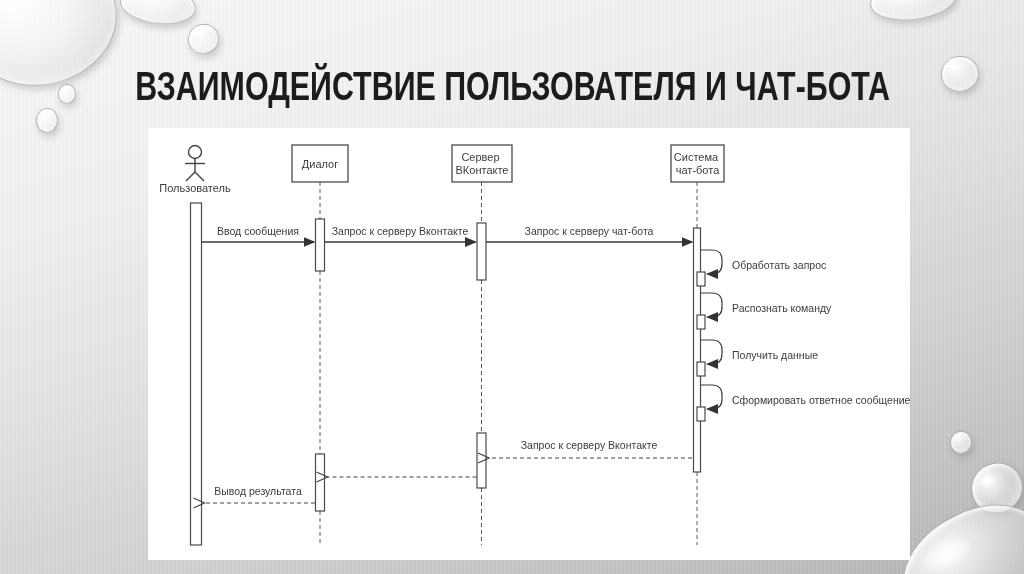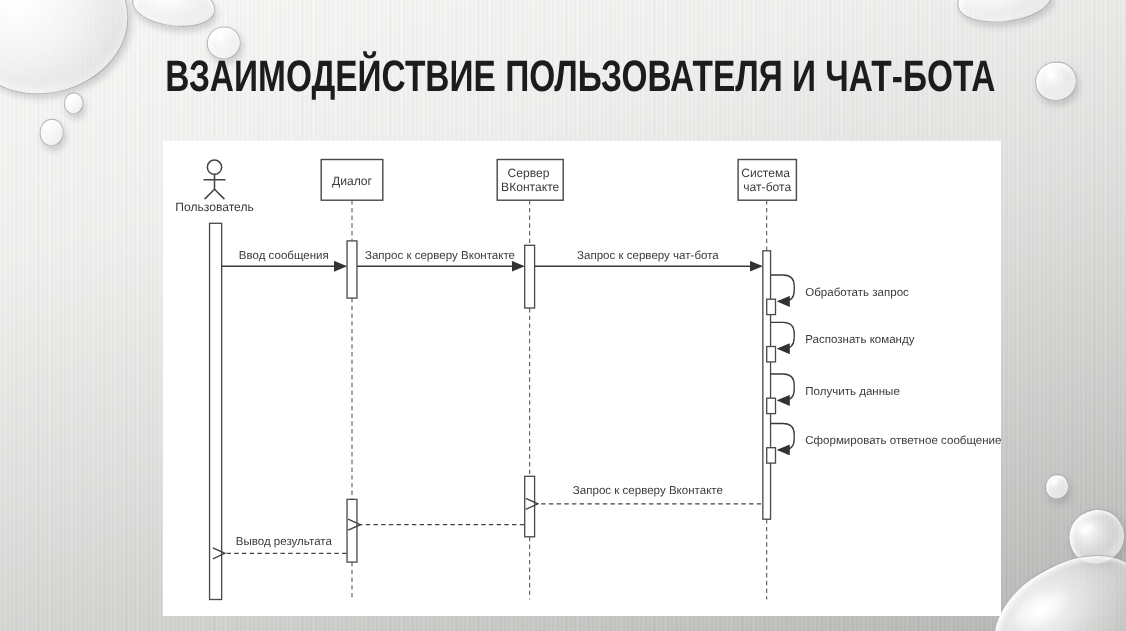--- a/index.html
+++ b/index.html
@@ -23,21 +23,21 @@
                 inset -3px -5px 8px rgba(255,255,255,0.55),
                 2px 4px 6px rgba(120,120,120,0.30);
   }
   .drop .hl{
     position:absolute;left:18%;top:14%;width:38%;height:30%;
     background:radial-gradient(ellipse at center, rgba(255,255,255,0.95) 0%, rgba(255,255,255,0) 70%);
     border-radius:50%;
   }
 
   
-  .title{position:absolute;top:48px;left:0;right:0;text-align:right;margin:0;}
+  .title{position:absolute;top:48px;left:0;right:0;text-align:left;margin:16px;}
   .title span{
     display:inline-block;white-space:nowrap;
     font-family:"Liberation Sans",sans-serif;font-weight:700;font-size:40px;
     color:#1c1c1c;transform:scaleX(0.76);transform-origin:50% 50%;letter-spacing:0;
   }
 
   
   .panel{position:absolute;left:148px;top:128px;width:762px;height:432px;background:#ffffff;}
   svg text{font-family:"Liberation Sans",sans-serif;fill:#3c3c3c;}
   .boxlbl{font-size:11px;}

